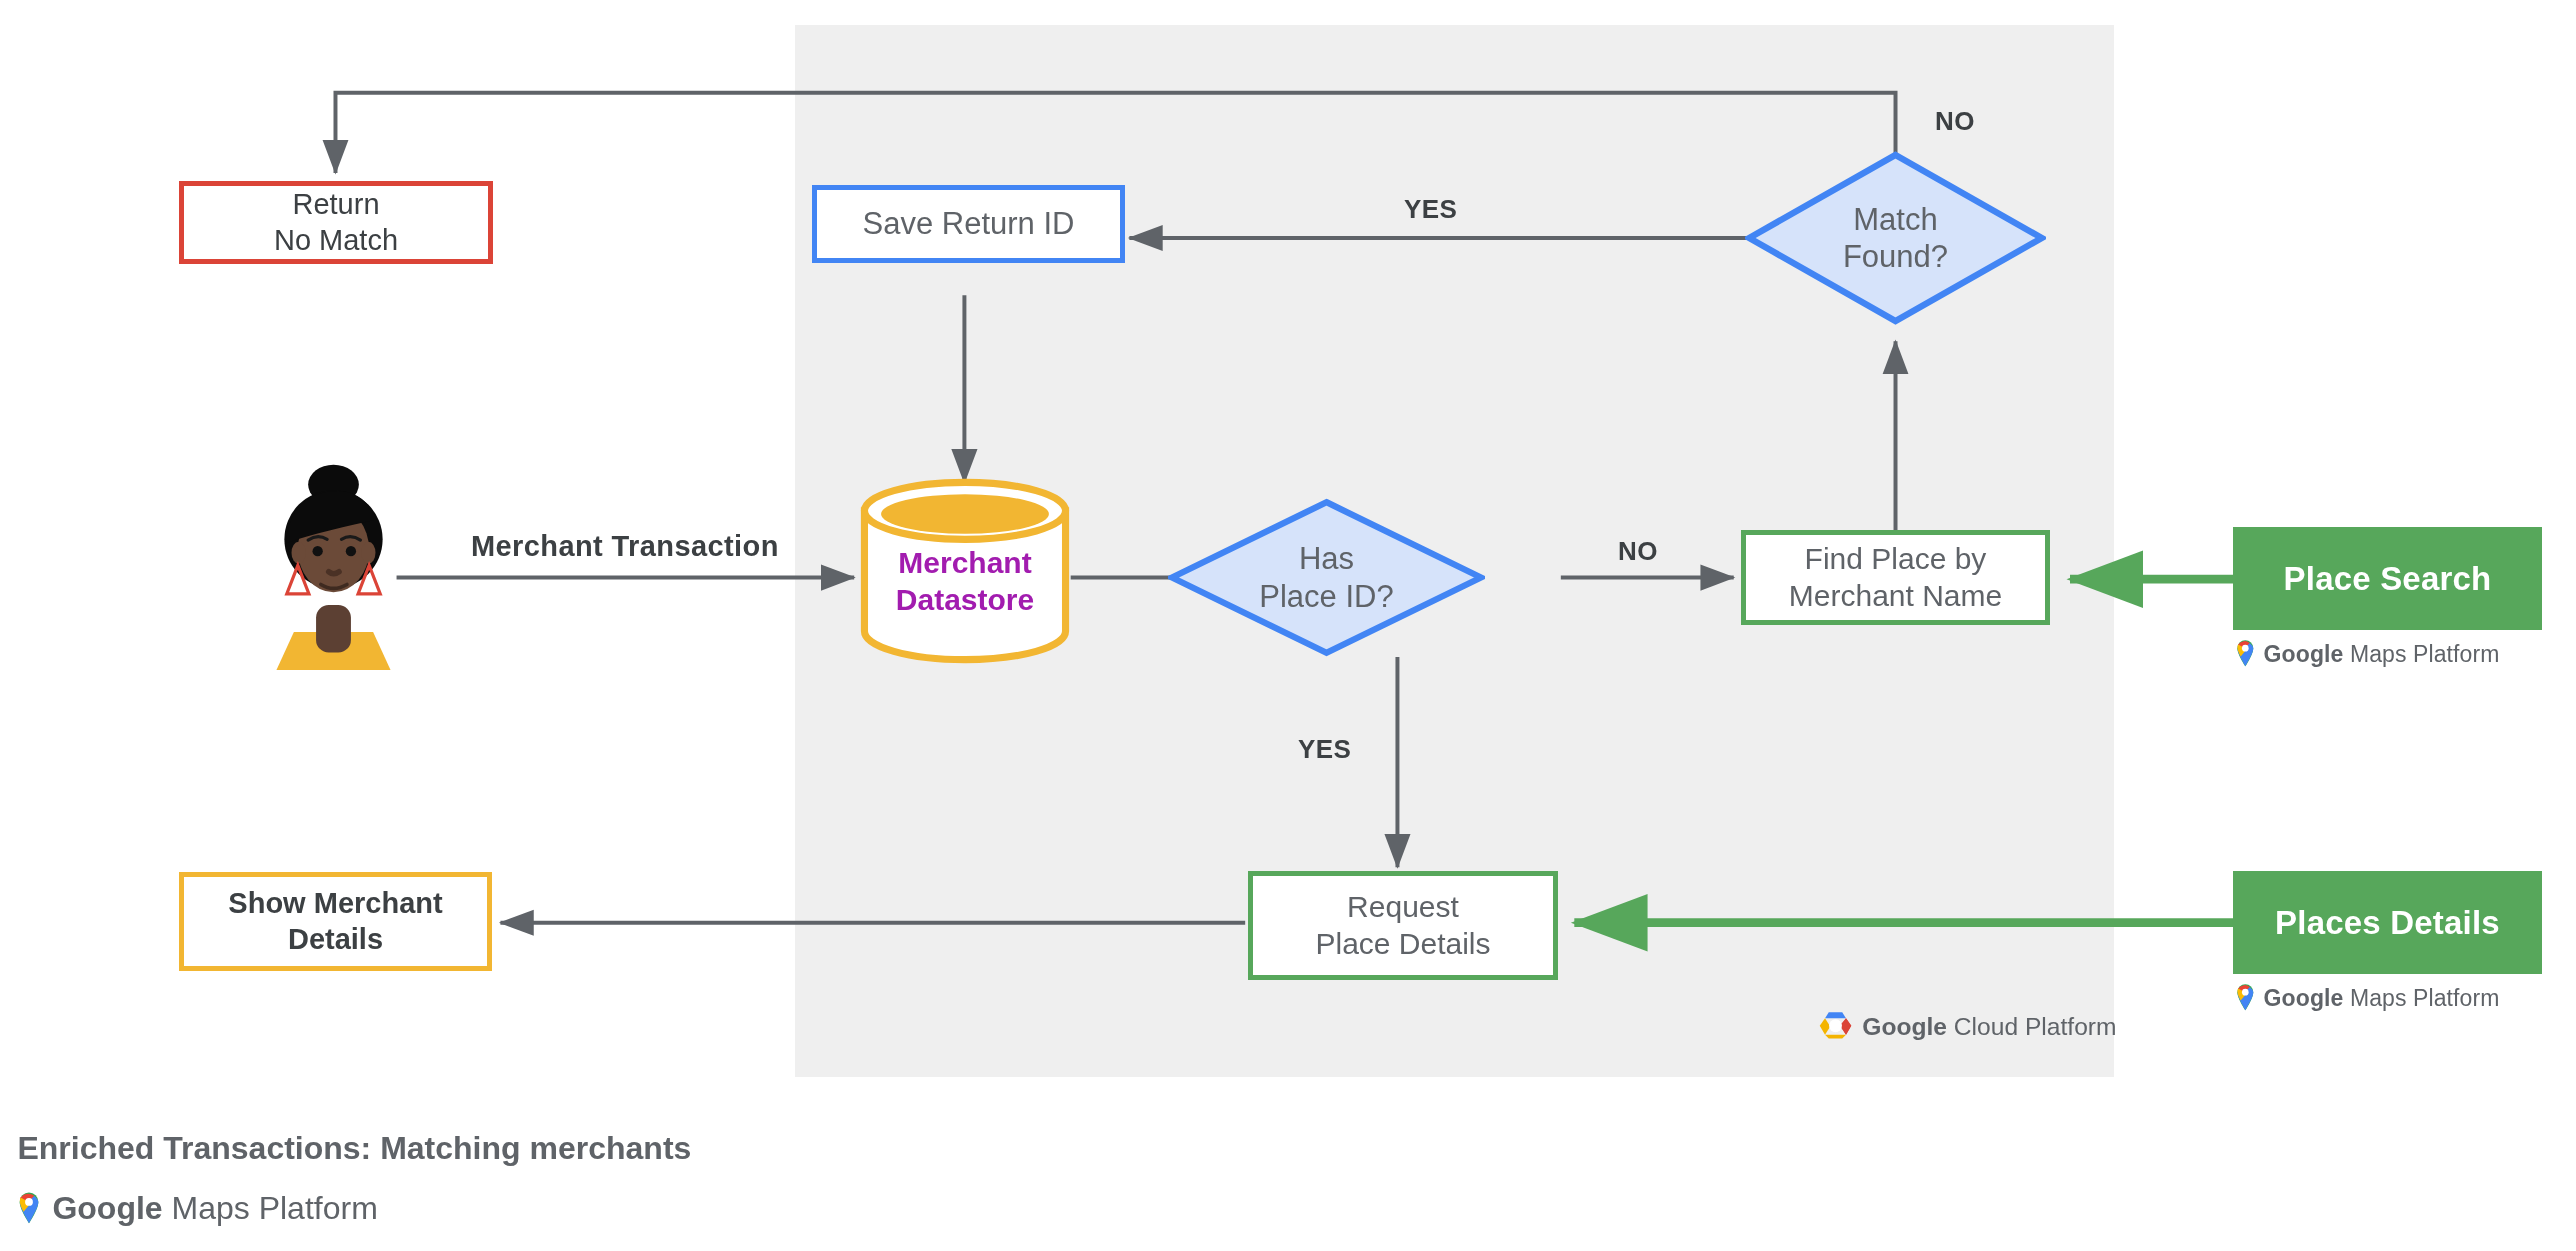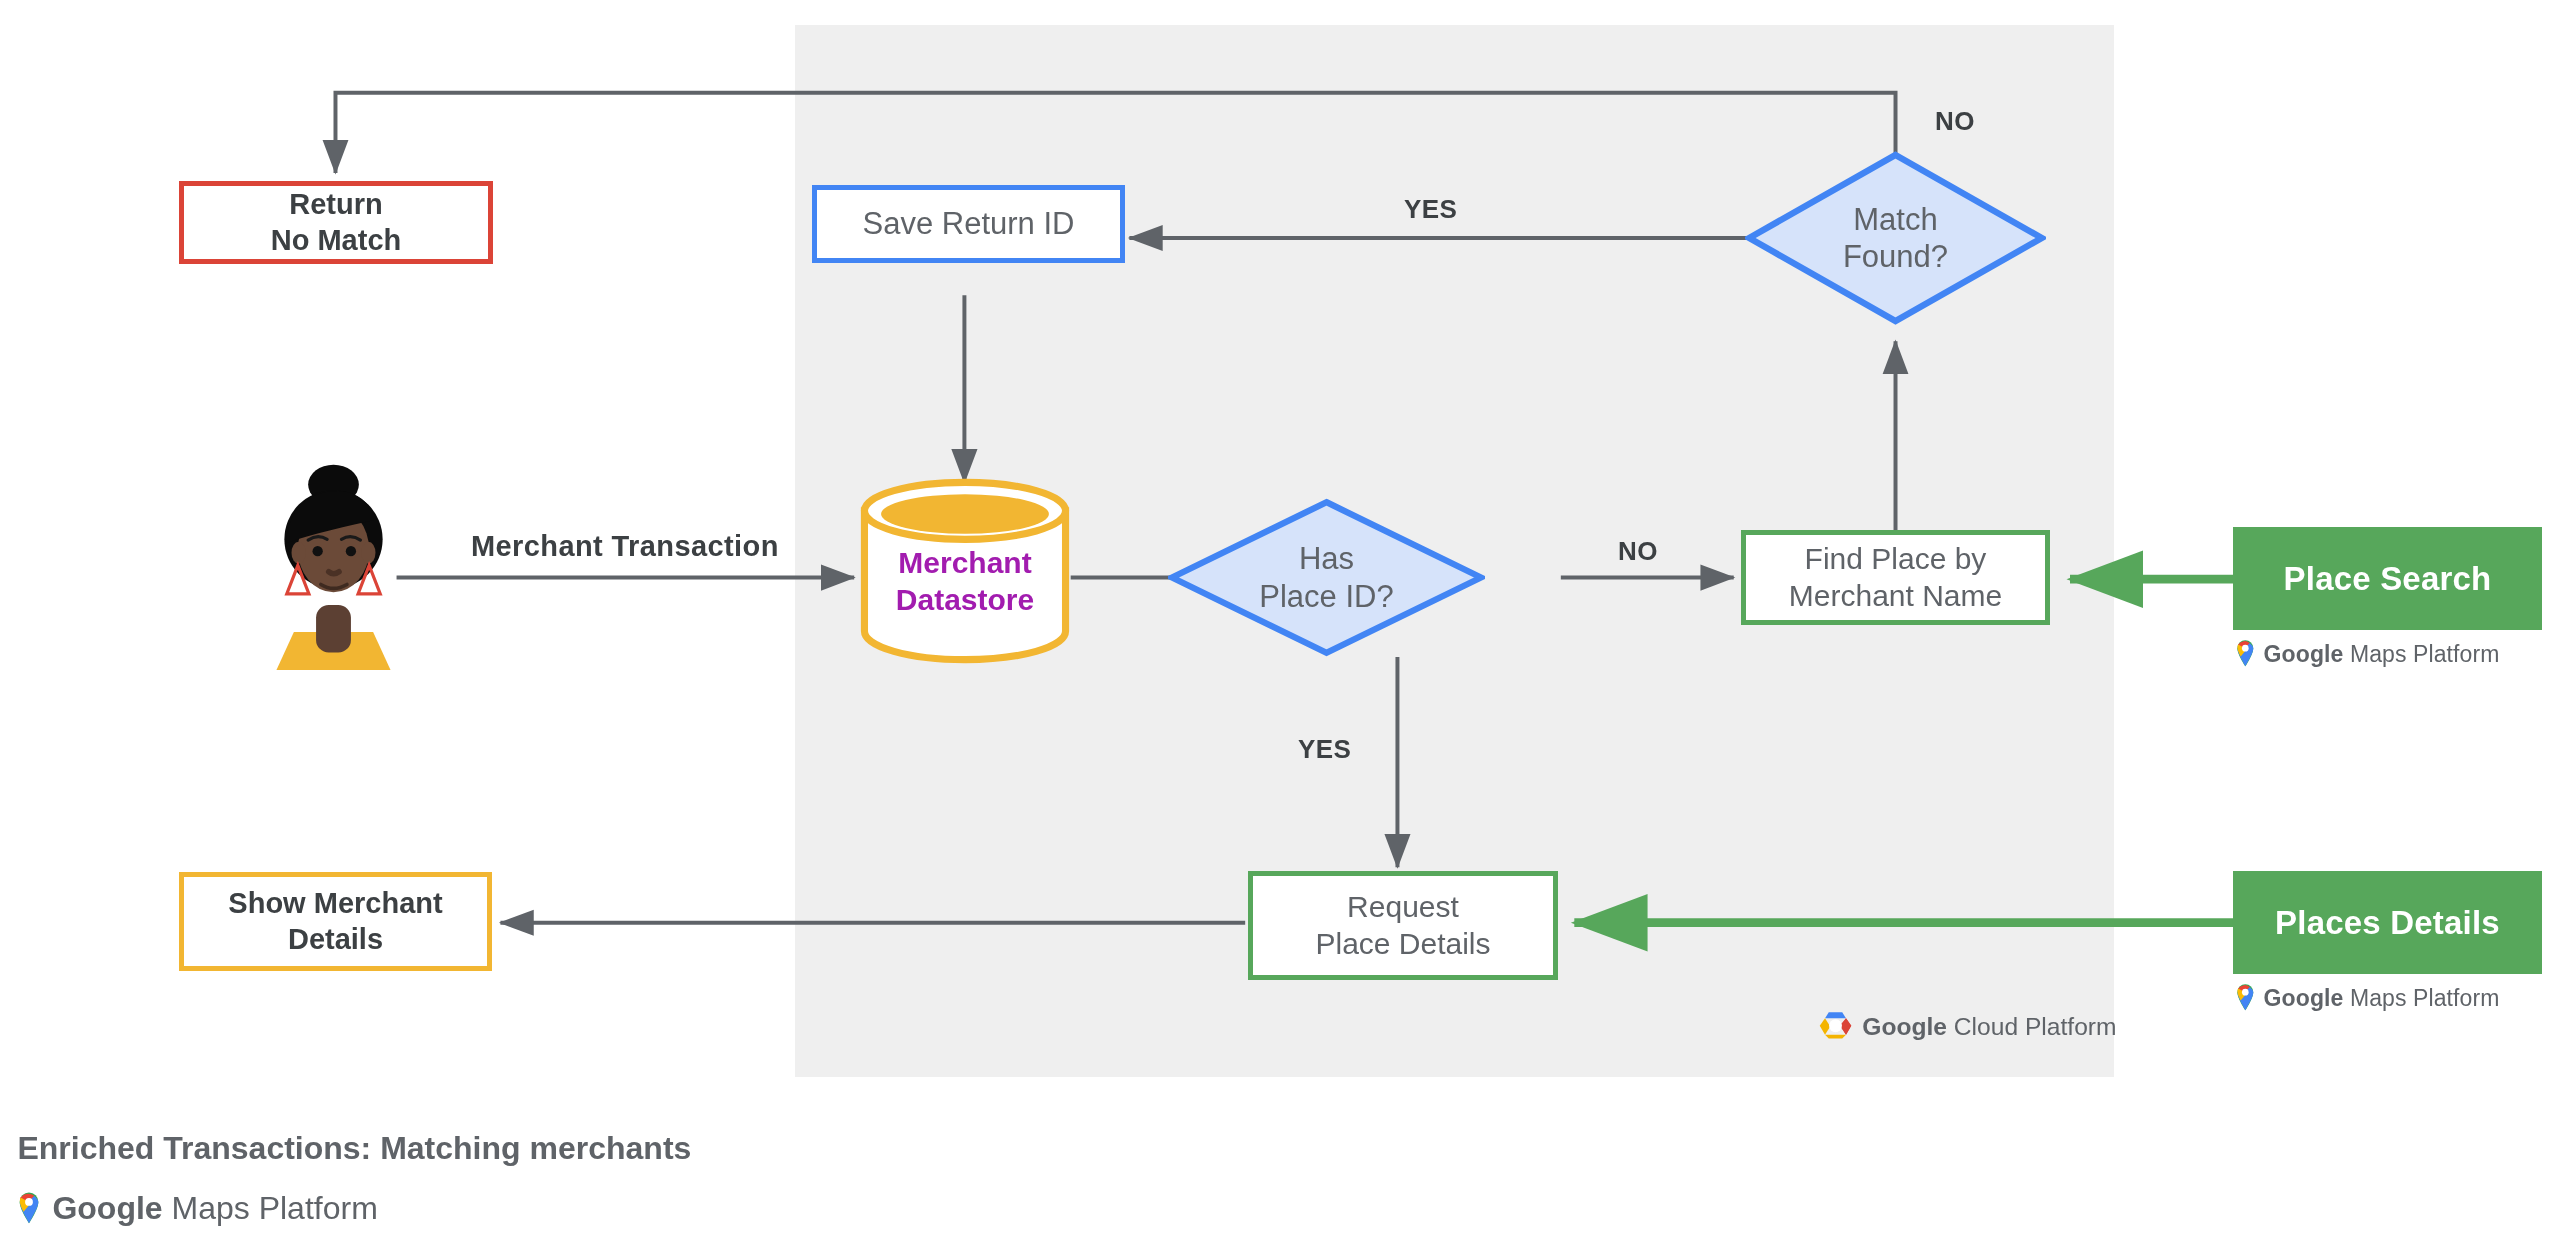--- a/index.html
+++ b/index.html
@@ -20,21 +20,21 @@
 
   
   .node{
     position:absolute;box-sizing:border-box;
     display:flex;align-items:center;justify-content:center;
     text-align:center;line-height:1.22;
     background:#ffffff;
   }
   .node .lbl{display:block;white-space:pre-line;}
 
-  .box-red{border:5.6px solid #DB4437;color:#3C4043;font-weight:700;font-size:29px;}
+  .box-red{border:5.6px solid #DB4437;color:#3C4043;font-weight:400;font-size:29px;}
   .box-blue{border:5.6px solid #4285F4;color:#5F6368;font-weight:400;font-size:31px;}
   .box-green{border:5.6px solid #57A75B;color:#5F6368;font-weight:400;font-size:30px;}
   .box-yellow{border:5.6px solid #F2B632;color:#3C4043;font-weight:700;font-size:29px;}
 
   .btn-green{
     position:absolute;box-sizing:border-box;background:#57A75B;
     display:flex;align-items:center;justify-content:center;
     color:#ffffff;font-weight:700;font-size:33px;letter-spacing:0.2px;
   }
 

